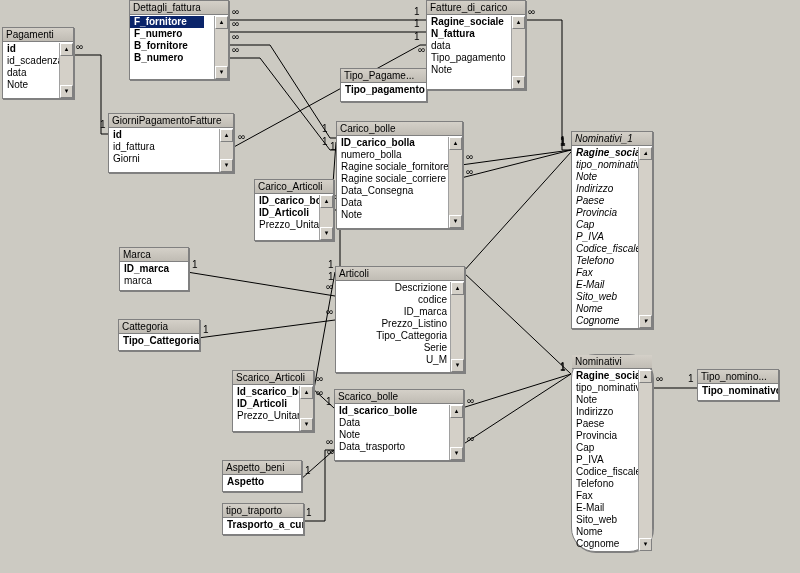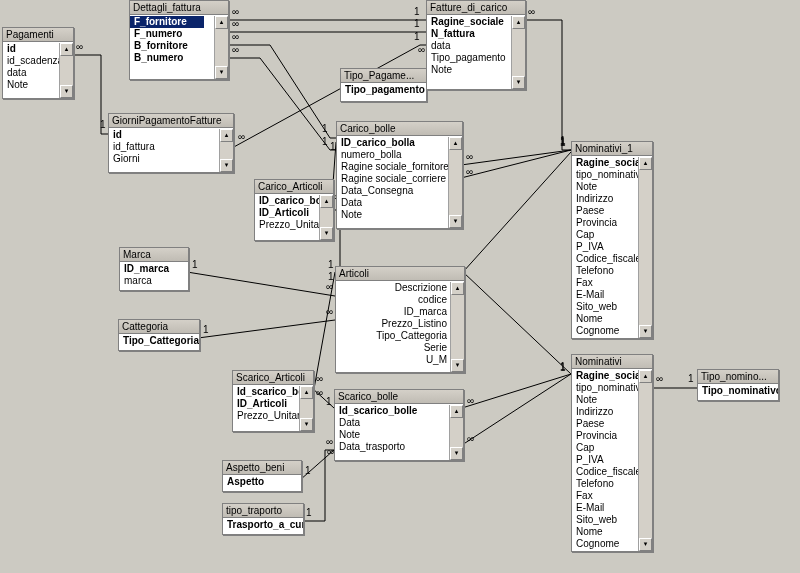--- a/index.html
+++ b/index.html
@@ -249,21 +249,21 @@
       <div class="body">
         <div class="fld bold">Aspetto</div>
       </div>
     </div>
     <div class="tbl" style="left: 222px; top: 503px; width: 80px; height: 30px;">
       <div class="hdr">tipo_traporto</div>
       <div class="body">
         <div class="fld bold">Trasporto_a_cur</div>
       </div>
     </div>
-    <div class="tbl" style="left: 571px; top: 141px; width: 80px; height: 196px;">
+    <div class="tbl" style="left: 571px; top: 131px; width: 80px; height: 196px; font-style: italic;">
       <div class="hdr">Nominativi_1</div>
       <div class="body" style="margin-right: 13px;">
         <div class="fld bold">Ragine_sociale</div>
         <div class="fld">tipo_nominativo</div>
         <div class="fld">Note</div>
         <div class="fld">Indirizzo</div>
         <div class="fld">Paese</div>
         <div class="fld">Provincia</div>
         <div class="fld">Cap</div>
         <div class="fld">P_IVA</div>
@@ -273,21 +273,21 @@
         <div class="fld">E-Mail</div>
         <div class="fld">Sito_web</div>
         <div class="fld">Nome</div>
         <div class="fld">Cognome</div>
       </div>
       <div class="sb">
         <div class="btn top">▴</div>
         <div class="btn bot">▾</div>
       </div>
     </div>
-    <div class="tbl" style="left: 571px; top: 354px; width: 80px; height: 196px;">
+    <div class="tbl" style="left: 571px; top: 354px; width: 80px; height: 196px; border-radius: 24px;">
       <div class="hdr">Nominativi</div>
       <div class="body" style="margin-right: 13px;">
         <div class="fld bold">Ragine_sociale</div>
         <div class="fld">tipo_nominativo</div>
         <div class="fld">Note</div>
         <div class="fld">Indirizzo</div>
         <div class="fld">Paese</div>
         <div class="fld">Provincia</div>
         <div class="fld">Cap</div>
         <div class="fld">P_IVA</div>

